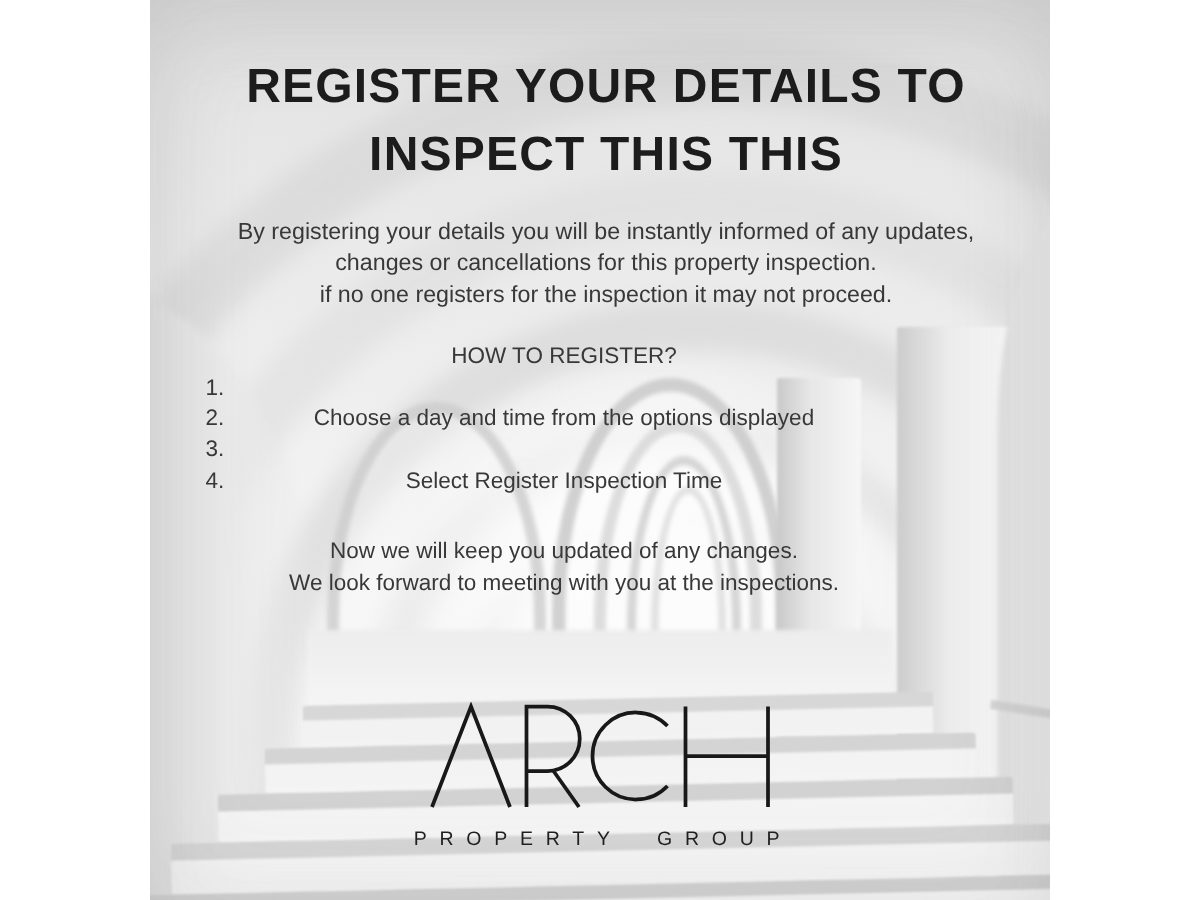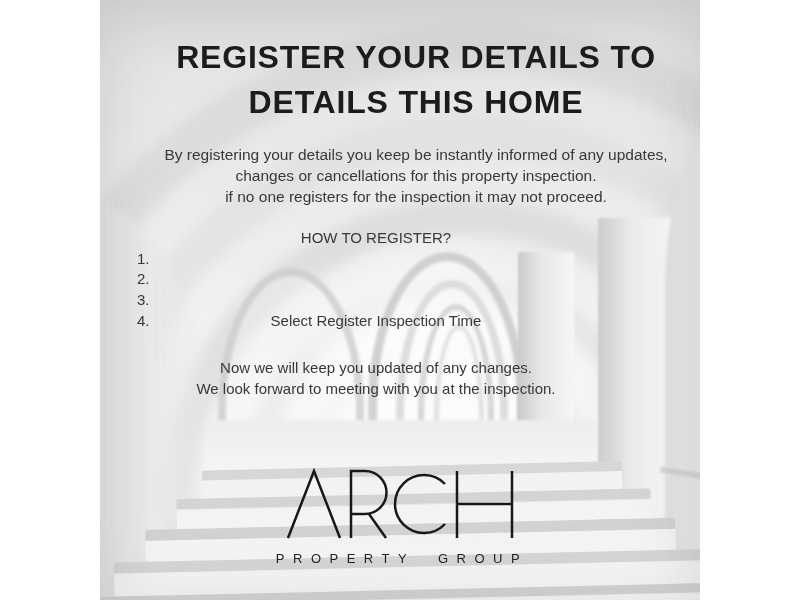--- a/index.html
+++ b/index.html
@@ -59,21 +59,21 @@
   .s1{left:118px;top:466px;width:420px;height:28px;background:linear-gradient(180deg,#d7d7d7 0%,#d7d7d7 34%,#f2f2f2 36%,#f3f3f3 100%);}
   .s2{left:92px; top:494px;width:474px;height:30px;background:linear-gradient(180deg,#d4d4d4 0%,#d4d4d4 34%,#f3f3f3 36%,#f4f4f4 100%);}
   .s3{left:60px; top:524px;width:530px;height:32px;background:linear-gradient(180deg,#d2d2d2 0%,#d2d2d2 34%,#f4f4f4 36%,#f5f5f5 100%);}
   .s4{left:28px; top:556px;width:592px;height:34px;background:linear-gradient(180deg,#d6d6d6 0%,#d6d6d6 32%,#f5f5f5 34%,#f6f6f6 100%);}
   .s5{left:0px;  top:590px;width:660px;height:30px;background:linear-gradient(180deg,#d3d3d3 0%,#d3d3d3 30%,#f7f7f7 32%,#f8f8f8 100%);}
   .vignette{
     left:0;top:0;width:600px;height:600px;
     box-shadow:inset 0 0 70px rgba(110,110,110,.16), inset 0 30px 50px rgba(140,140,140,.10);
   }
   
-  .txt{position:absolute;left:16px;width:600px;text-align:center;z-index:10;}
+  .txt{position:absolute;left:4px;width:600px;text-align:center;z-index:10;}
   .headline{
     top:35px;font-size:32px;font-weight:700;line-height:45px;
     letter-spacing:.8px;color:#1c1c1c;
   }
   .intro{top:144px;font-size:15.5px;line-height:21px;color:#383838;}
   .midblock{position:absolute;left:37px;top:228px;width:478px;z-index:10;color:#383838;font-size:15px;text-align:center;}
   .howto{line-height:20.7px;}
   .steplist{margin-top:0;}
   .step-row{position:relative;height:20.7px;line-height:20.7px;}
   .step-num{position:absolute;left:0;top:0;}
@@ -114,49 +114,50 @@
         <div class="step s2"></div>
         <div class="step s3"></div>
         <div class="step s4"></div>
         <div class="step s5"></div>
       </div>
       <div class="ph vignette"></div>
     </div>
 
     <div class="txt headline">
       <div>REGISTER YOUR DETAILS TO</div>
-      <div>DETAILS THIS HOME</div>
+      <div>INSPECT THIS THIS</div>
     </div>
 
     <div class="txt intro">
-      <div>By registering your details you keep be instantly informed of any updates,</div>
+      <div>By registering your details you will be instantly informed of any updates,</div>
       <div>changes or cancellations for this property inspection.</div>
       <div>if no one registers for the inspection it may not proceed.</div>
     </div>
 
     <div class="midblock">
       <div class="howto">HOW TO REGISTER?</div>
       <div class="steplist">
         <div class="step-row">
           <span class="step-num">1.</span>
         </div>
         <div class="step-row">
           <span class="step-num">2.</span>
+          <span class="step-text">Choose a day and time from the options displayed</span>
         </div>
         <div class="step-row">
           <span class="step-num">3.</span>
         </div>
         <div class="step-row">
           <span class="step-num">4.</span>
           <span class="step-text">Select Register Inspection Time</span>
         </div>
       </div>
       <div class="closing">
         <div>Now we will keep you updated of any changes.</div>
-        <div>We look forward to meeting with you at the inspection.</div>
+        <div>We look forward to meeting with you at the inspections.</div>
       </div>
     </div>
 
     <div class="logo">
       <svg width="230" height="72" viewBox="0 0 230 72" aria-label="ARCH">
         <g fill="none" stroke="#181818" stroke-width="2.5" stroke-linecap="butt">
           <path d="M3 70 L29 3 L55 70"></path>
           <path d="M66 70 L66 3 L80 3 a21.5 21.5 0 0 1 0 43 L66 46"></path>
           <path d="M84 46 L101 70"></path>
           <path d="M160 16 A29 29 0 1 0 160 56"></path>

